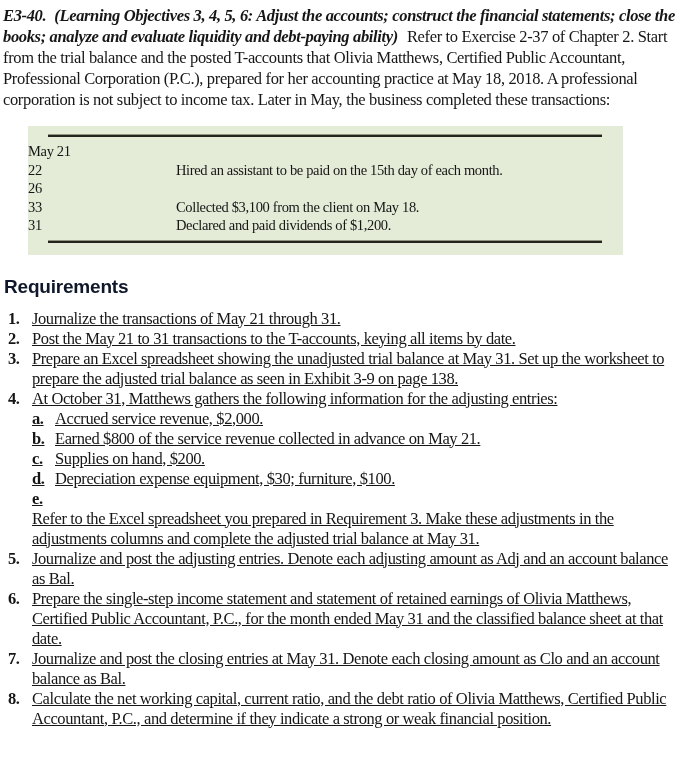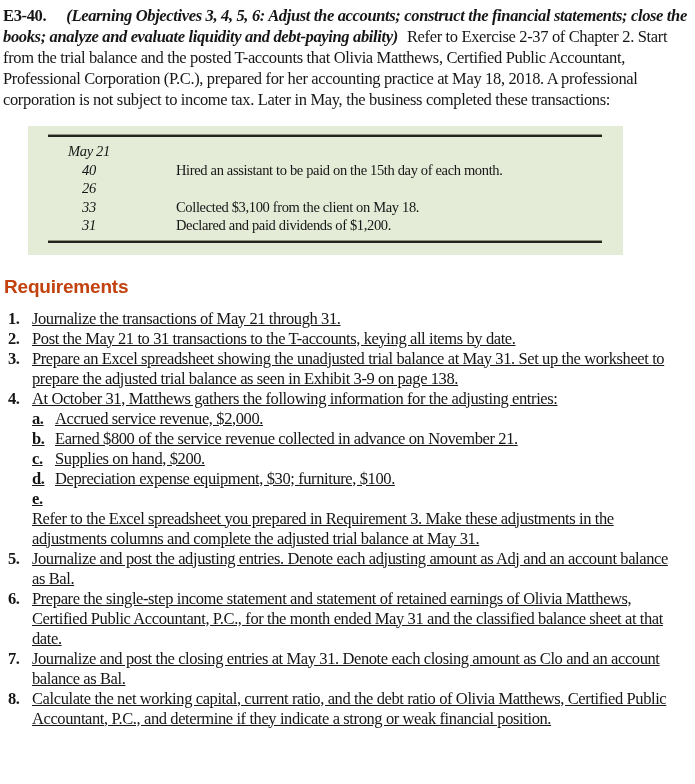--- a/index.html
+++ b/index.html
@@ -13,21 +13,21 @@
   .page { position: relative; width: 695px; height: 784px; overflow: hidden; }
 
   
   .intro {
     margin: 5px 0 0 3px;
     width: 690px;
     font-size: 16.5px;
     line-height: 21px;
     letter-spacing: -0.35px;
   }
-  .ex-id { font-weight: bold; margin-right: 20px; }
+  .ex-id { font-weight: bold; margin-right: 8px; font-style: italic; }
   .objectives { font-weight: bold; font-style: italic; margin-right: 9px; font-family: Liberation Serif, serif; }
 
   
   .panel {
     margin: 16px 0 0 28px;
     width: 595px;
     background: #e4ecd8;
     padding: 8px 0 12px 0;
   }
   .rule {
@@ -35,31 +35,31 @@
     margin: 0 21px 0 20px;
     background: linear-gradient(to bottom, #8f957e 0%, #8f957e 34%, #24241f 34%, #24241f 100%);
   }
   .t-rows {
     padding: 5px 0 5px 0;
     font-size: 14.5px;
     line-height: 18.5px;
     letter-spacing: -0.35px;
   }
   .t-row { display: flex; }
-  .t-date { flex: none; width: 122px; text-align: center; font-style: italic; }
+  .t-date { flex: none; width: 122px; text-align: left; }
   .t-desc { margin-left: 26px; width: 388px; }
 
   
   .req-heading {
     margin: 21px 0 0 4px;
     font-family: "Liberation Sans", sans-serif;
     font-size: 19px;
     font-weight: 700;
     letter-spacing: -0.2px;
-    color: #c2410c;
+    color: #0f172a;
   }
   .req-list {
     margin: 11px 0 0 8px;
     width: 668px;
     font-size: 16.5px;
     line-height: 20px;
     letter-spacing: -0.4px;
   }
   .req-item { display: flex; }
   .req-num { flex: none; width: 24px; font-weight: bold; }
@@ -74,21 +74,21 @@
 
   <p class="intro"><span class="ex-id">E3-40.</span><span class="objectives">(Learning Objectives 3, 4, 5, 6: Adjust the accounts; construct the financial statements; close the books; analyze and evaluate liquidity and debt-paying ability)</span><span>Refer to Exercise 2-37 of Chapter 2. Start from the trial balance and the posted T-accounts that Olivia Matthews, Certified Public Accountant, Professional Corporation (P.C.), prepared for her accounting practice at May 18, 2018. A professional corporation is not subject to income tax. Later in May, the business completed these transactions:</span></p>
 
   <div class="panel">
     <div class="rule"></div>
     <div class="t-rows">
       <div class="t-row">
         <span class="t-date">May 21</span>
       </div>
       <div class="t-row">
-        <span class="t-date">40</span>
+        <span class="t-date">22</span>
         <span class="t-desc">Hired an assistant to be paid on the 15th day of each month.</span>
       </div>
       <div class="t-row">
         <span class="t-date">26</span>
       </div>
       <div class="t-row">
         <span class="t-date">33</span>
         <span class="t-desc">Collected $3,100 from the client on May 18.</span>
       </div>
       <div class="t-row">
@@ -121,21 +121,21 @@
     <div class="req-item">
       <span class="req-num">4.</span>
       <div class="req-body">
         <span>At October 31, Matthews gathers the following information for the adjusting entries:</span>
         <div class="sub-item">
           <span class="sub-letter">a.</span>
           <span>Accrued service revenue, $2,000.</span>
         </div>
         <div class="sub-item">
           <span class="sub-letter">b.</span>
-          <span>Earned $800 of the service revenue collected in advance on November 21.</span>
+          <span>Earned $800 of the service revenue collected in advance on May 21.</span>
         </div>
         <div class="sub-item">
           <span class="sub-letter">c.</span>
           <span>Supplies on hand, $200.</span>
         </div>
         <div class="sub-item">
           <span class="sub-letter">d.</span>
           <span>Depreciation expense equipment, $30; furniture, $100.</span>
         </div>
         <div class="sub-item">

